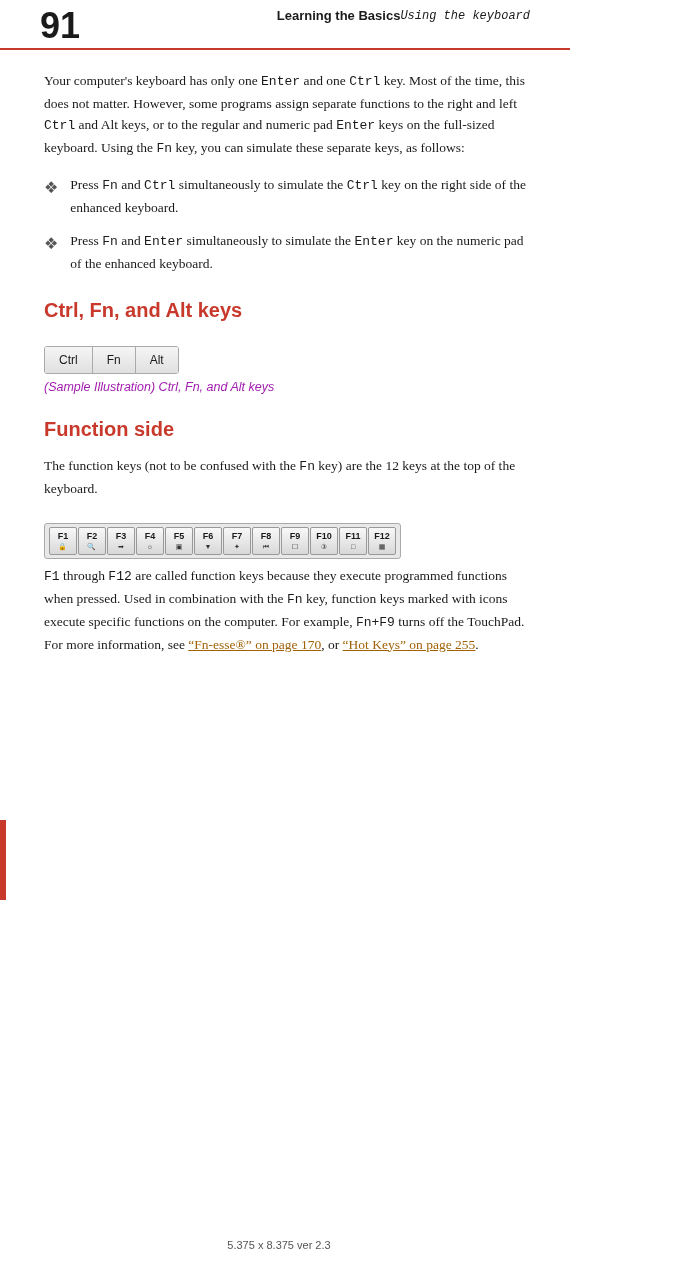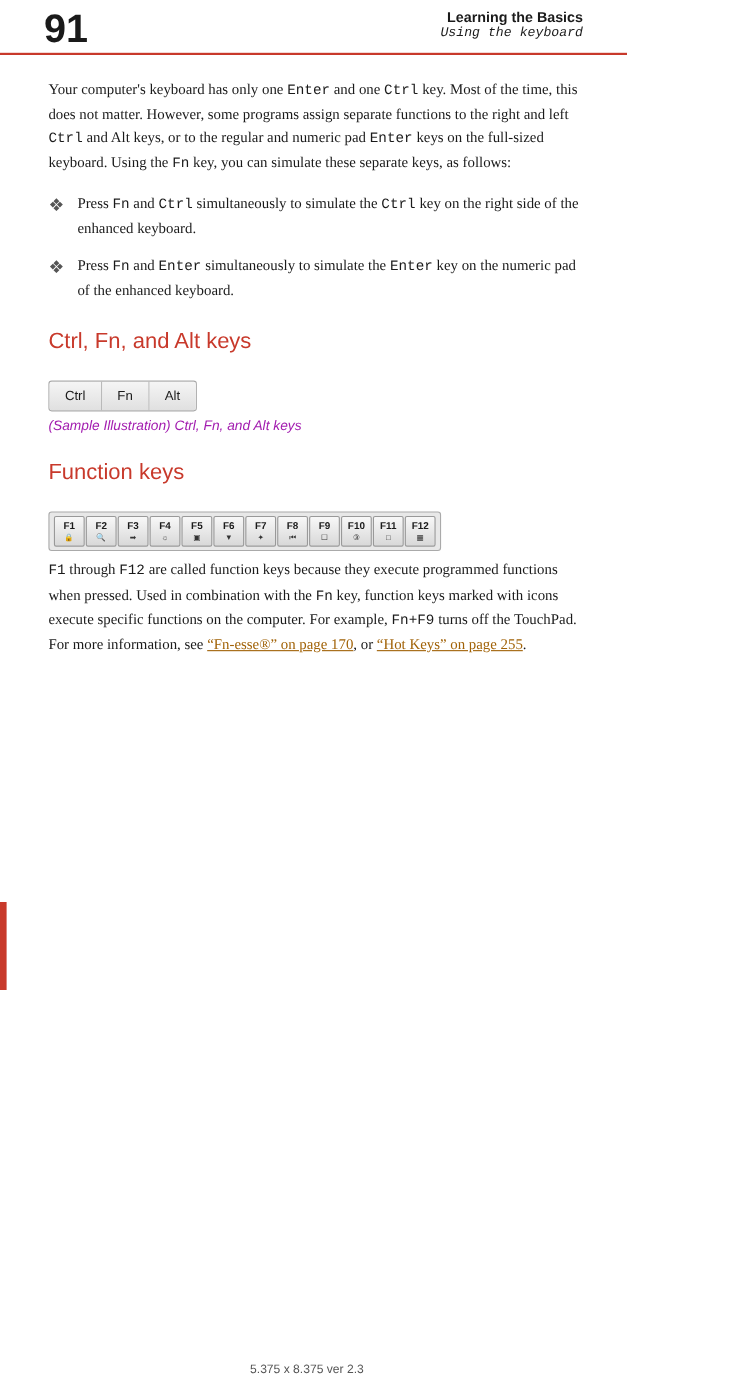--- a/index.html
+++ b/index.html
@@ -25,21 +25,21 @@
     .page-header {
       display: flex;
       justify-content: space-between;
       align-items: flex-start;
       padding: 8px 40px 4px 40px;
       border-bottom: 2px solid #c8392b;
     }
 
     .header-titles {
       display: flex;
-      flex-direction: column;
+      flex-direction: row;
       align-items: flex-end;
     }
 
     .header-book-title {
       font-family: Arial, Helvetica, sans-serif;
       font-weight: bold;
       font-size: 13px;
       color: #1a1a1a;
     }
 
@@ -104,21 +104,21 @@
     }
 
     .bullet-text {
       flex: 1;
     }
 
     
     .section-heading {
       font-family: Arial, Helvetica, sans-serif;
       font-size: 20px;
-      font-weight: normal;
+      font-weight: bold;
       color: #c8392b;
       margin: 24px 0 14px 0;
     }
 
     
     .keyboard-illustration {
       display: inline-flex;
       align-items: center;
       gap: 0;
       margin: 10px 0 6px 0;
@@ -256,22 +256,25 @@
     <div class="keyboard-illustration">
       <div class="key-cap">Ctrl</div>
       <div class="key-cap">Fn</div>
       <div class="key-cap">Alt</div>
     </div>
 
     <p class="caption-italic">(Sample Illustration) Ctrl, Fn, and Alt keys</p>
 
 
     
-    <div class="section-heading">Function keys</div>
-
+    <div class="section-heading">Function side</div>
+
+    <p class="intro-paragraph">
+      The function keys (not to be confused with the <span class="code-inline">Fn</span> key) are the 12 keys at the top of the keyboard.
+    </p>
 
     
     <div class="fkeys-illustration">
       <div class="fkey-cap">
         <span class="fkey-main">F1</span>
         <span class="fkey-icon">🔒</span>
       </div>
       <div class="fkey-cap">
         <span class="fkey-main">F2</span>
         <span class="fkey-icon">🔍</span>

